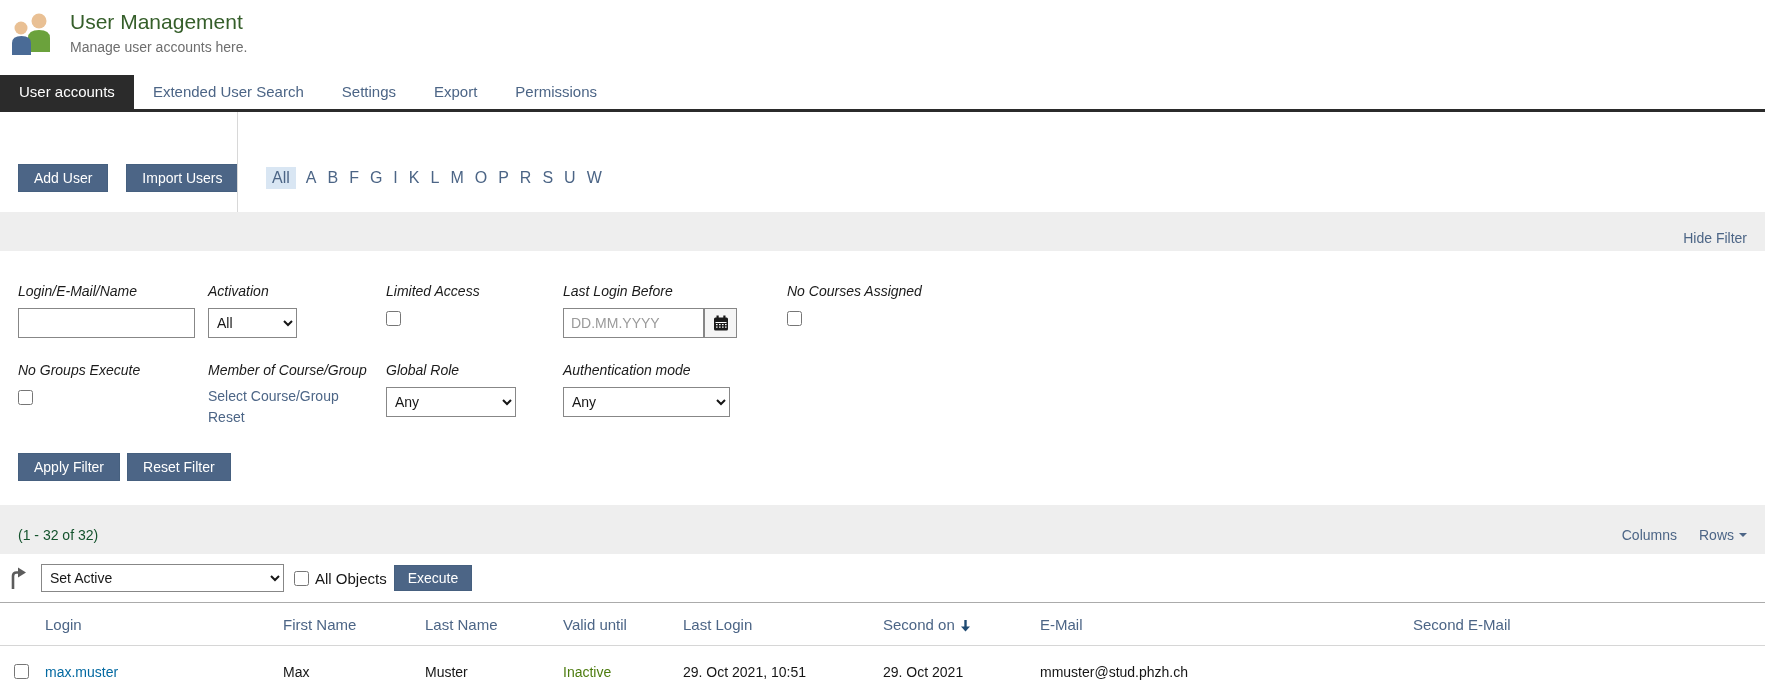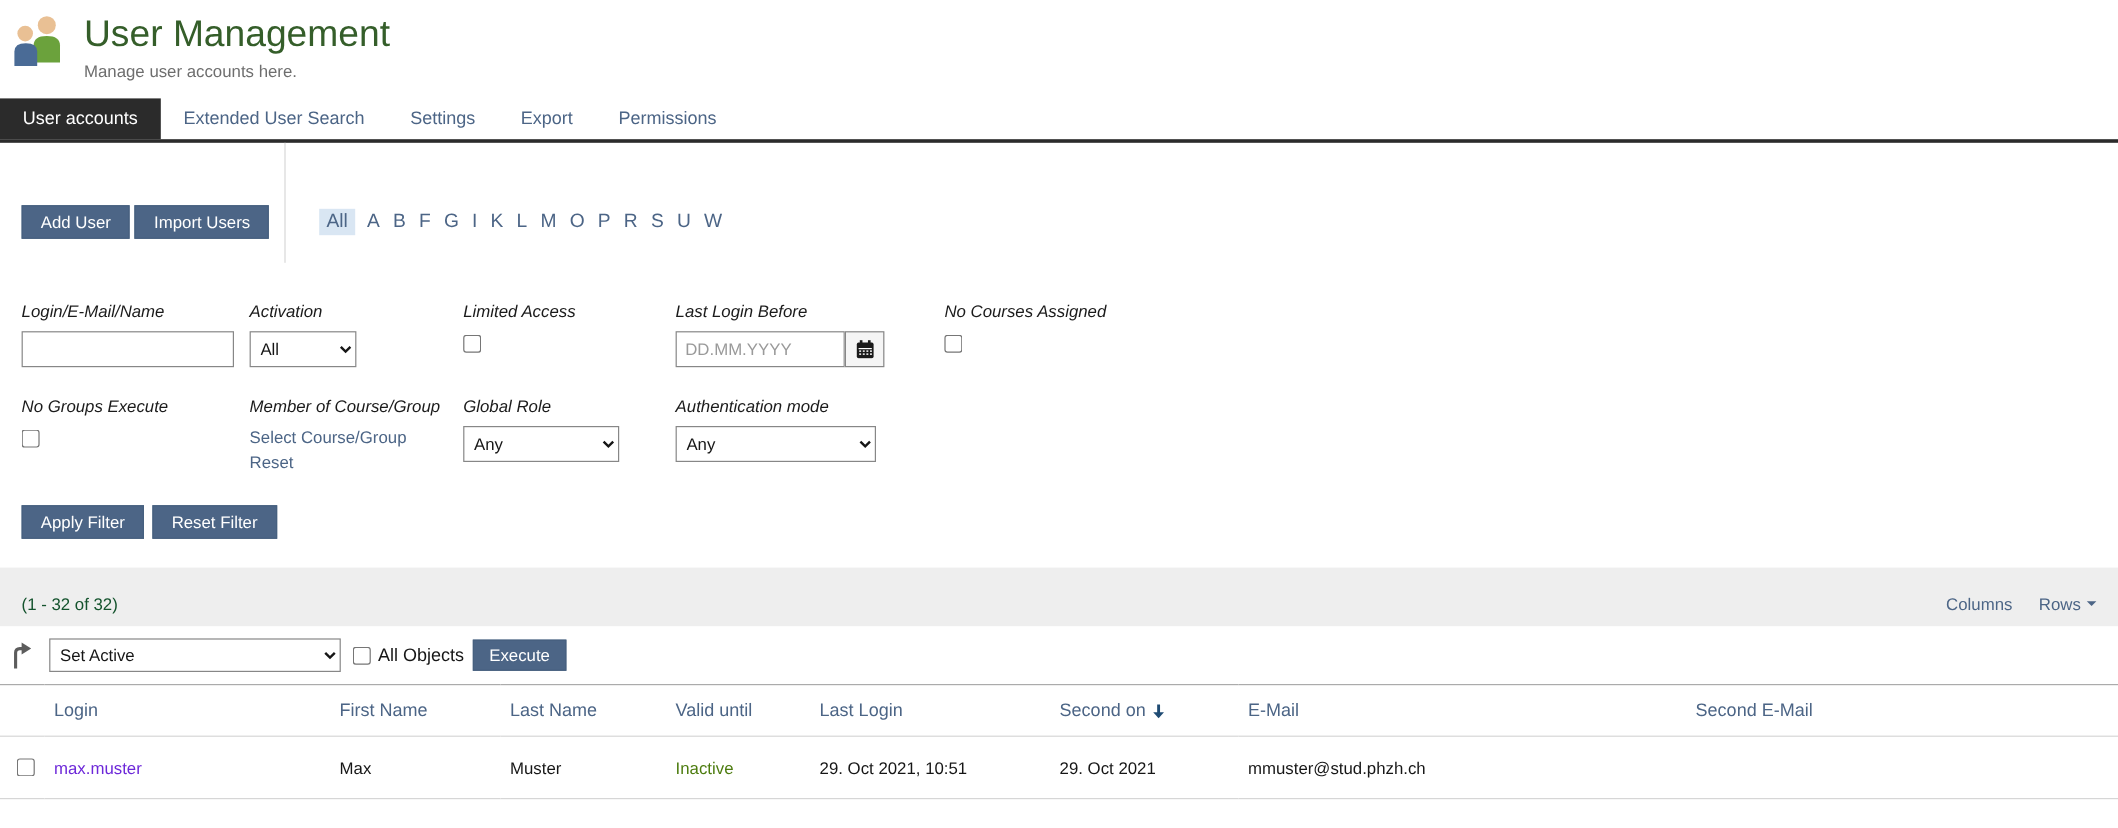--- a/index.html
+++ b/index.html
@@ -4,31 +4,31 @@
 <style>
   * { box-sizing: border-box; margin: 0; padding: 0; }
   html,body { background:#fff; }
   body { font-family: "Liberation Sans", "DejaVu Sans", sans-serif; color:#161616; }
   .page { width:1765px; height:690px; position:relative; overflow:hidden; background:#fff; }
 
   
   .header { padding:10px 0 0 8px; display:flex; align-items:flex-start; }
   .header-icon { width:50px; height:50px; flex:0 0 auto; }
   .header-text { margin-left:12px; }
-  .page-title { font-size:31px; font-weight:400; color:#355e2a; line-height:1.15; }
+  .page-title { font-size:21px; font-weight:400; color:#355e2a; line-height:1.15; }
   .page-subtitle { font-size:14px; color:#6e6e6e; margin-top:5px; }
 
   
   .tabbar { margin-top:15px; border-bottom:3px solid #2b2b2b; display:flex; align-items:flex-start; }
   .tab { font-size:15px; color:#4c6586; padding:8px 19px 9px; cursor:pointer; white-space:nowrap; }
   .tab.active { background:#2b2b2b; color:#fff; }
 
   
   .toolbar { height:100px; display:flex; align-items:stretch; }
-  .toolbar-left { width:237px; display:flex; align-items:center; gap:4px; padding-left:18px; padding-top:32px; }
+  .toolbar-left { width:237px; display:flex; align-items:center; gap:18px; padding-left:18px; padding-top:32px; }
   .toolbar-right { flex:1; border-left:1px solid #d8d8d8; display:flex; align-items:center; gap:9px; padding-left:28px; padding-top:32px; }
   .btn { background:#4c6586; color:#fff; border:1px solid #46607f; font-size:14px; padding:5px 15px; cursor:pointer; font-family:inherit; white-space:nowrap; }
   .alpha-all { background:#d9e6f3; color:#4c6586; font-size:16px; padding:2px 6px; cursor:pointer; }
   .alpha-letter { color:#4c6586; font-size:16px; cursor:pointer; padding:0 1px; }
 
   
   .band { background:#eeeeee; }
   .band-filter-top { height:39px; display:flex; justify-content:flex-end; align-items:flex-end; padding:0 18px 5px; }
   .link { color:#4c6586; text-decoration:none; cursor:pointer; font-size:14px; }
 
@@ -63,21 +63,21 @@
   .sel-action { width:243px; height:28px; }
   .action-bar input[type="checkbox"] { margin-left:10px; margin-top:0; }
   .all-objects-label { font-size:15px; margin:0 7px 0 6px; }
   .btn-execute { padding:4px 13px; }
 
   
   table { width:100%; border-collapse:collapse; border-top:1px solid #ababab; }
   th { text-align:left; font-weight:400; font-size:15px; color:#4c6586; padding:13px 8px 12px; border-bottom:1px solid #d6d6d6; white-space:nowrap; }
   td { font-size:14px; padding:15px 8px; border-bottom:1px solid #d6d6d6; color:#161616; white-space:nowrap; }
   .cell-check { padding-left:14px; }
-  .login-link { color:#6d28d9; cursor:pointer; }
+  .login-link { color:#0369a1; cursor:pointer; }
   .status-inactive { color:#4d7c0f; }
   .sort-icon { vertical-align:-2px; margin-left:5px; }
 </style>
 </head>
 <body>
 
 <div class="page">
 
   <div class="header">
     <svg class="header-icon" viewBox="0 0 50 50">
@@ -117,20 +117,23 @@
       <span class="alpha-letter">M</span>
       <span class="alpha-letter">O</span>
       <span class="alpha-letter">P</span>
       <span class="alpha-letter">R</span>
       <span class="alpha-letter">S</span>
       <span class="alpha-letter">U</span>
       <span class="alpha-letter">W</span>
     </div>
   </div>
 
+  <div class="band band-filter-top">
+    <span class="link">Hide Filter</span>
+  </div>
 
   <div class="filter-panel">
     <div class="f-row">
       <div class="f-col1">
         <div class="f-label">Login/E-Mail/Name</div>
         <input type="text" class="inp-login" value="" style="">
       </div>
       <div class="f-col2">
         <div class="f-label">Activation</div>
         <select class="sel-activation">

